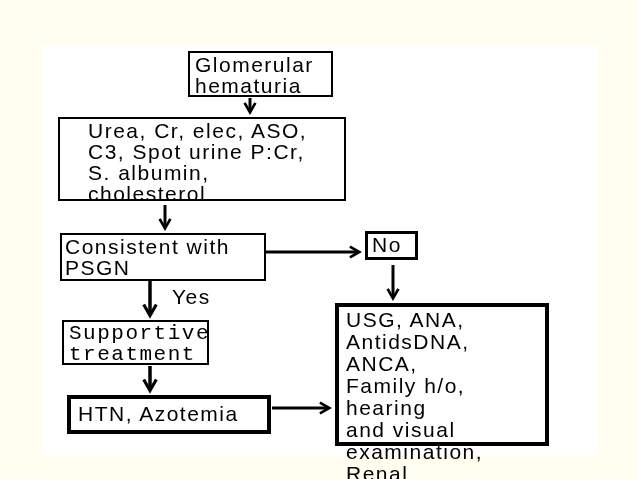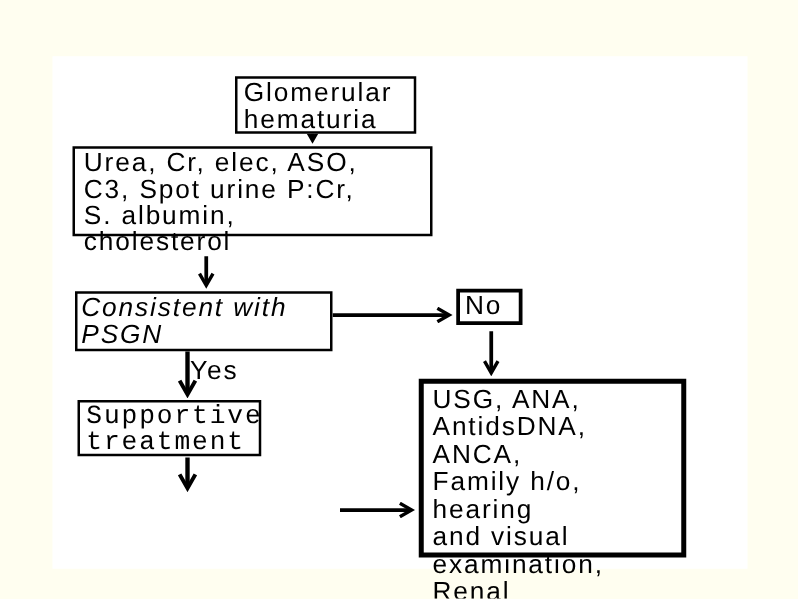--- a/index.html
+++ b/index.html
@@ -36,30 +36,30 @@
     background: #FFFFFF;
     border: 2px solid #000000;
     box-sizing: border-box;
     color: #000000;
     font-size: 21px;
     line-height: 21px;
     letter-spacing: 1.5px;
     white-space: pre-line;
     padding: 1px 5px;
   }
-  .node-glomerular   { left: 188px; top: 61px;  width: 145px; height: 46px; }
-  .node-workup       { left: 58px;  top: 117px; width: 288px; height: 72px; padding-left: 7px; }
-  .node-consistent   { left: 60px;  top: 233px; width: 206px; height: 48px; padding-left: 3px; font-style: italic; }
+  .node-glomerular   { left: 188px; top: 51px;  width: 145px; height: 46px; }
+  .node-workup       { left: 58px;  top: 117px; width: 288px; height: 84px; padding-left: 28px; }
+  .node-consistent   { left: 60px;  top: 233px; width: 206px; height: 48px; padding-left: 3px; }
   .node-no           { left: 365px; top: 231px; width: 53px;  height: 29px; border-width: 3px; padding: 0 4px; line-height: 22px; }
   .node-supportive   { left: 62px;  top: 320px; width: 147px; height: 45px; font-family: Liberation Mono, monospace; }
   .node-htn          { left: 67px;  top: 395px; width: 204px; height: 39px; border-width: 4px; padding: 1px 7px; line-height: 28px; }
   .node-further      { left: 335px; top: 303px; width: 214px; height: 143px; border-width: 4px; padding: 2px 7px; line-height: 22px; }
   .edge-label {
     position: absolute;
-    left: 152px;
+    left: 172px;
     top: 285px;
     color: #000000;
     font-size: 21px;
     letter-spacing: 1.5px;
   }
 </style>
 </head>
 <body>
 
 <div class="stage">
@@ -91,20 +91,21 @@
   <div class="node node-consistent">Consistent with
 PSGN</div>
 
   <div class="node node-no">No</div>
 
   <div class="edge-label">Yes</div>
 
   <div class="node node-supportive">Supportive
 treatment</div>
 
+  <div class="node node-htn">HTN, Azotemia</div>
 
   <div class="node node-further">USG, ANA,
 AntidsDNA, ANCA,
 Family h/o, hearing
 and visual
 examination, Renal
 biopsy</div>
 </div>
 
 </body></html>

